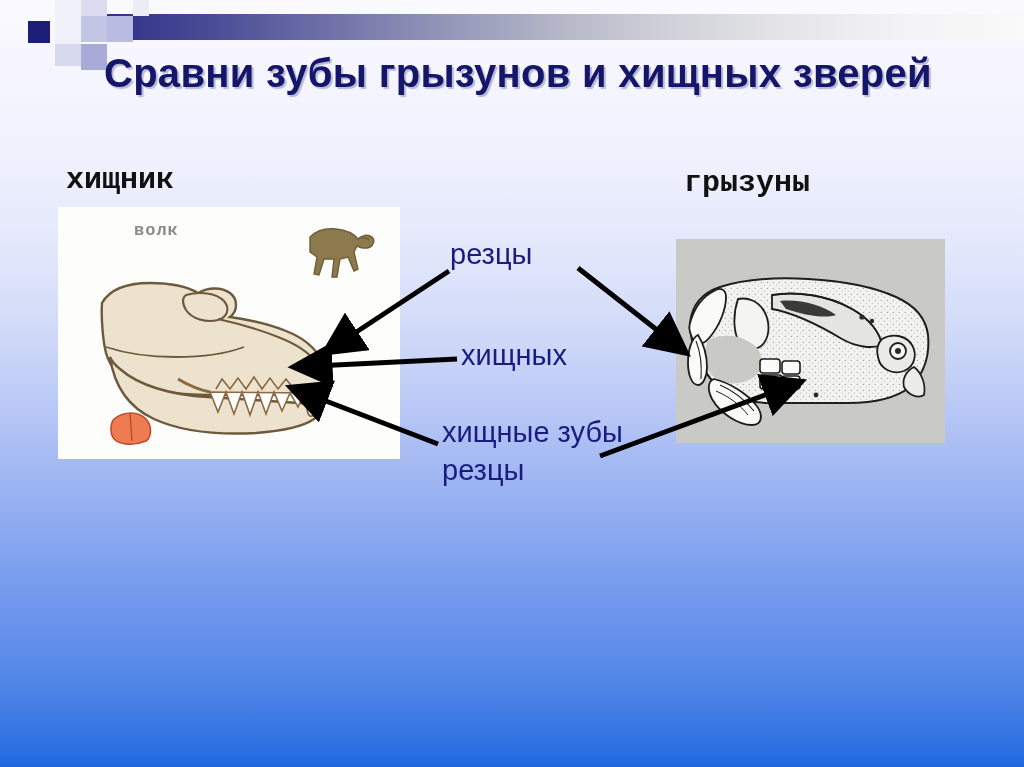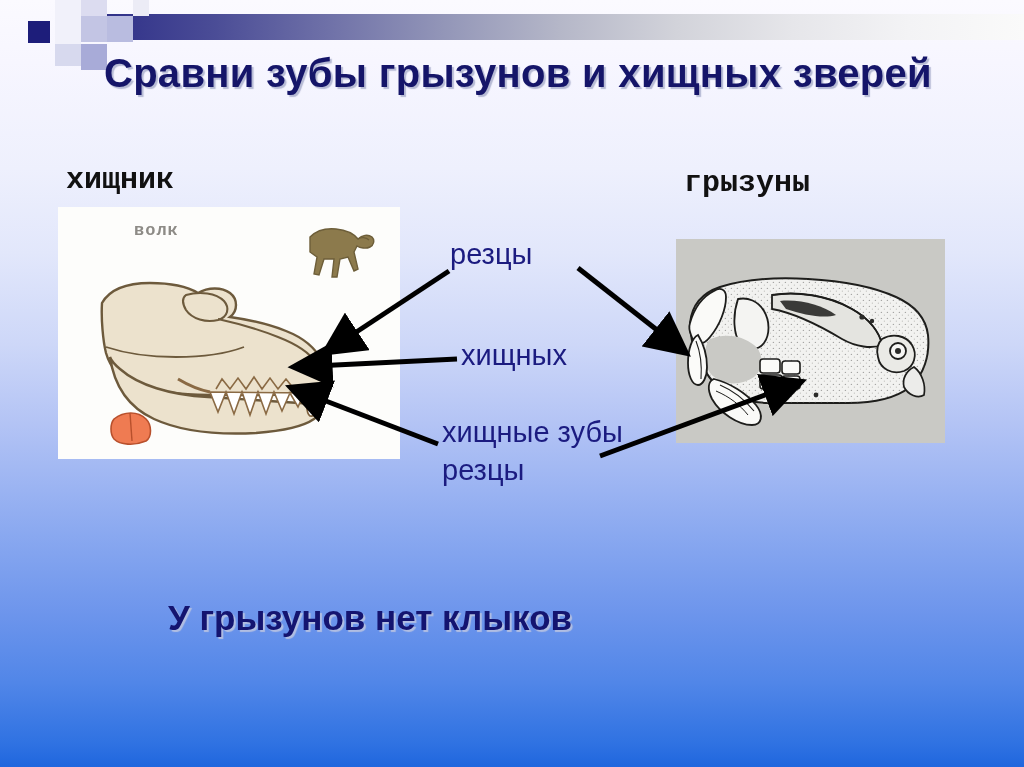--- a/index.html
+++ b/index.html
@@ -321,15 +321,14 @@
 
     <line x1="457" y1="359" x2="295" y2="367" stroke="#000" stroke-width="5" marker-end="url(#arrowhead)"></line>
 
     <line x1="438" y1="444" x2="292" y2="388" stroke="#000" stroke-width="5" marker-end="url(#arrowhead)"></line>
 
     <line x1="600" y1="456" x2="800" y2="382" stroke="#000" stroke-width="5" marker-end="url(#arrowhead)"></line>
   </svg>
 
   <div class="mid-label" style="left:442px; top:452px;">резцы</div>
 
-  <div id="bottom-text">У грызунов  нет клыков</div>
 
 </div>
 
 </body></html>

